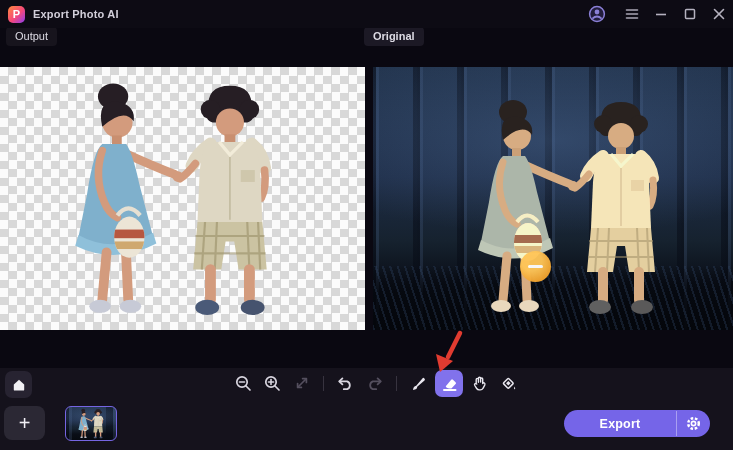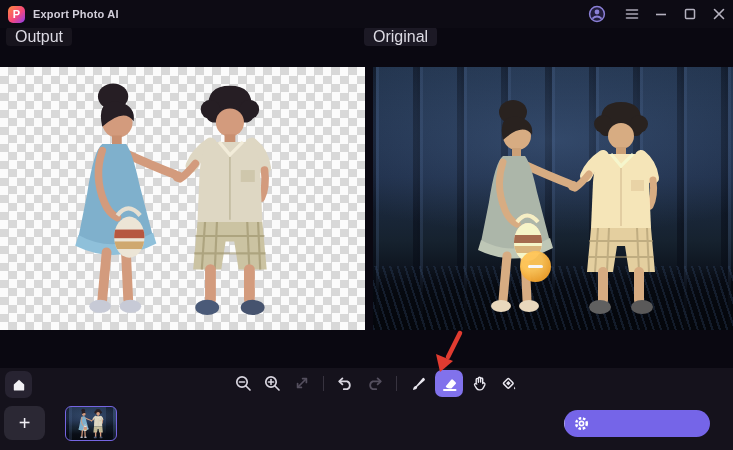--- a/index.html
+++ b/index.html
@@ -20,25 +20,25 @@
     color:#fff;font-size:11px;font-weight:bold;
   }
   .app-title{font-size:11px;font-weight:600;color:#d2cfda;letter-spacing:.2px;}
   .titlebar-right{margin-left:auto;display:flex;align-items:center;height:28px;}
   .tb-btn{width:29px;height:28px;display:flex;align-items:center;justify-content:center;color:#aaa7b4;cursor:default;}
   .tb-btn svg{display:block;}
   .account-btn{margin-right:6px;}
   
   .panel-label{
     position:absolute;top:27px;z-index:20;
-    background:#1c1925;color:#dddbe4;font-size:16px;
+    background:#1c1925;color:#dddbe4;font-size:11px;
     padding:3px 9px;border-radius:4px;line-height:13px;
   }
   .label-output{left:6px;background:#17141d;}
-  .label-original{left:364px;}
+  .label-original{left:364px;font-weight:bold;}
   
   .panel{position:absolute;top:67px;height:263px;overflow:hidden;}
   .output-panel{
     left:0;width:365px;
     background:conic-gradient(#d8d8d8 0 25%,#fbfbfb 0 50%,#d8d8d8 0 75%,#fbfbfb 0);
     background-size:17px 17px;
   }
   .original-panel{left:373px;width:360px;}
   .forest-bg{
     background:
@@ -294,20 +294,21 @@
       <span>+</span>
     </div>
 
     <div class="thumb forest-bg">
       <svg class="thumb-art" viewBox="0 0 240 232">
         <use href="#kids-art"></use>
       </svg>
     </div>
 
     <div class="export-btn">
+      <div class="export-label-zone">Export</div>
       <div class="export-div"></div>
       <div class="export-gear-zone">
         <svg width="17" height="17" viewBox="0 0 17 17">
           <circle cx="8.5" cy="8.5" r="5.3" fill="none" stroke="#fff" stroke-width="2.5" stroke-dasharray="2.55 1.75"></circle>
           <circle cx="8.5" cy="8.5" r="2.1" fill="none" stroke="#fff" stroke-width="1.6"></circle>
         </svg>
       </div>
     </div>
   </div>
 

